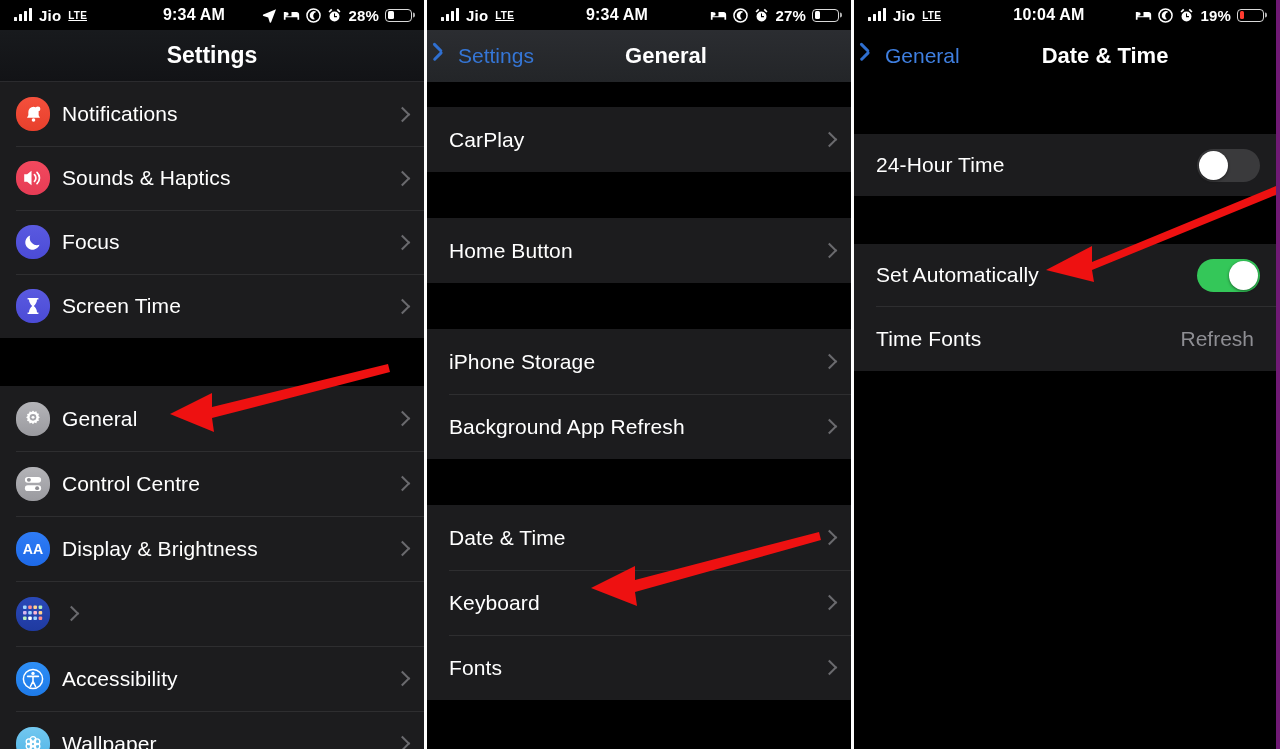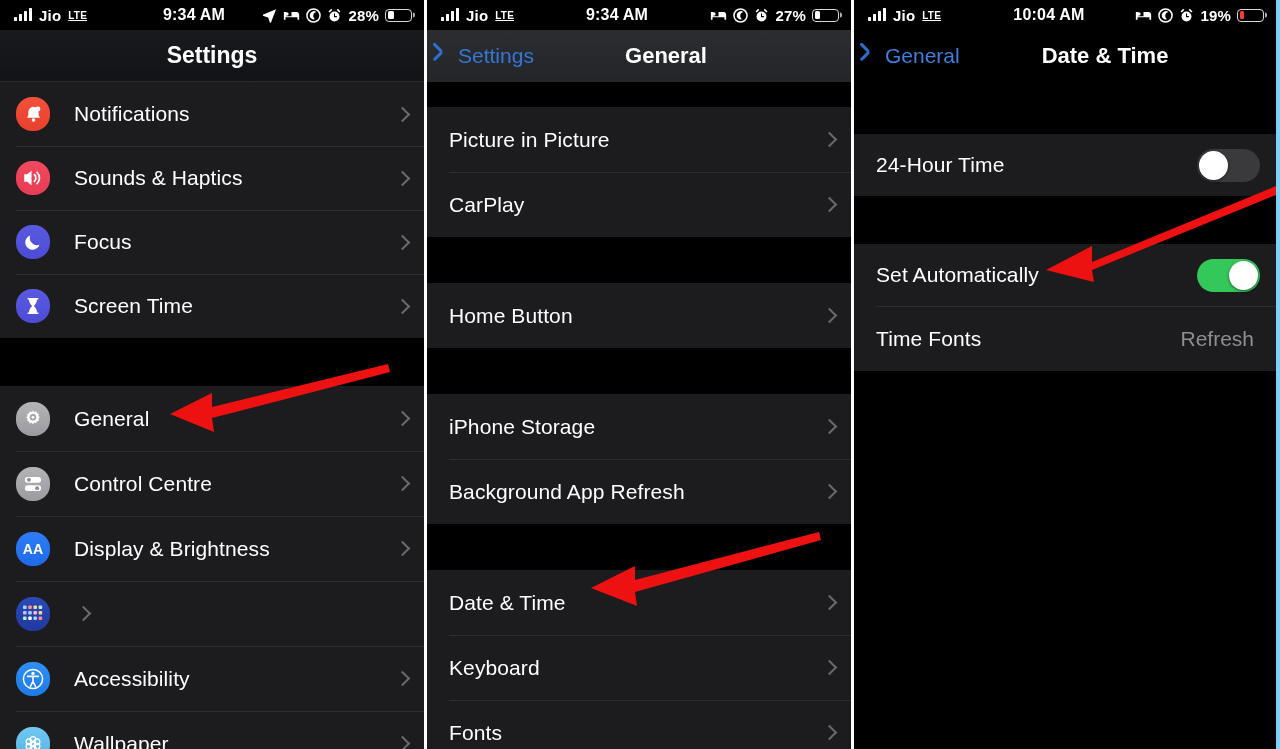--- a/index.html
+++ b/index.html
@@ -2,21 +2,21 @@
 <html><head>
 <meta charset="utf-8">
 <style>
   * { box-sizing: border-box; margin: 0; padding: 0; }
   html, body {
     width: 1280px; height: 749px;
     background: #ffffff;
     font-family: "Liberation Sans", sans-serif;
     overflow: hidden;
   }
-  .screens { display: flex; width: 1280px; height: 749px; background: #7dd3fc; }
+  .screens { display: flex; width: 1280px; height: 749px; background: #701a75; }
   .panel { position: relative; height: 749px; overflow: hidden; background: #000; }
   .p1 { width: 424px; }
   .gap { width: 3px; background: #fdfdfd; height: 749px; }
   .p2 { width: 424px; }
   .p3 { width: 422px; }
 
   
   .statusbar {
     height: 30px; display: flex; align-items: center;
     padding: 0 12px 0 14px; color: #fff;
@@ -96,21 +96,21 @@
     background: #1c1c1e; padding-left: 16px; padding-right: 16px;
     cursor: pointer;
   }
   .row + .row::before {
     content: ""; position: absolute; top: 0; left: 16px; right: 0;
     height: 1px; background: #2e2e30;
   }
   .p2 .row + .row::before, .p3 .row + .row::before { left: 22px; }
   .appicon {
     width: 34px; height: 34px; border-radius: 16px; flex: none;
-    margin-right: 24px; display: flex; align-items: center;
+    margin-right: 12px; display: flex; align-items: center;
     justify-content: center; color: #fff; position: relative; overflow: hidden;
   }
   .rowlabel { font-size: 21px; color: #fff; flex: 1; letter-spacing: .1px; }
   .p2 .rowlabel, .p3 .rowlabel { margin-left: 6px; }
   .rowvalue { font-size: 21px; color: #8e8e93; margin-right: 6px; }
   .chev {
     width: 11px; height: 11px; border-right: 2.6px solid #6a6a6e;
     border-top: 2.6px solid #6a6a6e; transform: rotate(45deg);
     flex: none; margin-left: 4px;
   }
@@ -382,24 +382,20 @@
         <span class="chev-back"></span>
         <span class="back-label">Settings</span>
       </div>
       <div class="nav-title-abs">General</div>
     </div>
 
     <div class="spacer" style="height:25px"></div>
 
     <div class="group">
       <div class="row" style="height:65px">
-        <span class="rowlabel">Picture in Picture</span>
-        <span class="chev"></span>
-      </div>
-      <div class="row" style="height:65px">
         <span class="rowlabel">CarPlay</span>
         <span class="chev"></span>
       </div>
     </div>
 
     <div class="spacer" style="height:46px"></div>
 
     <div class="group">
       <div class="row" style="height:65px">
         <span class="rowlabel">Home Button</span>

